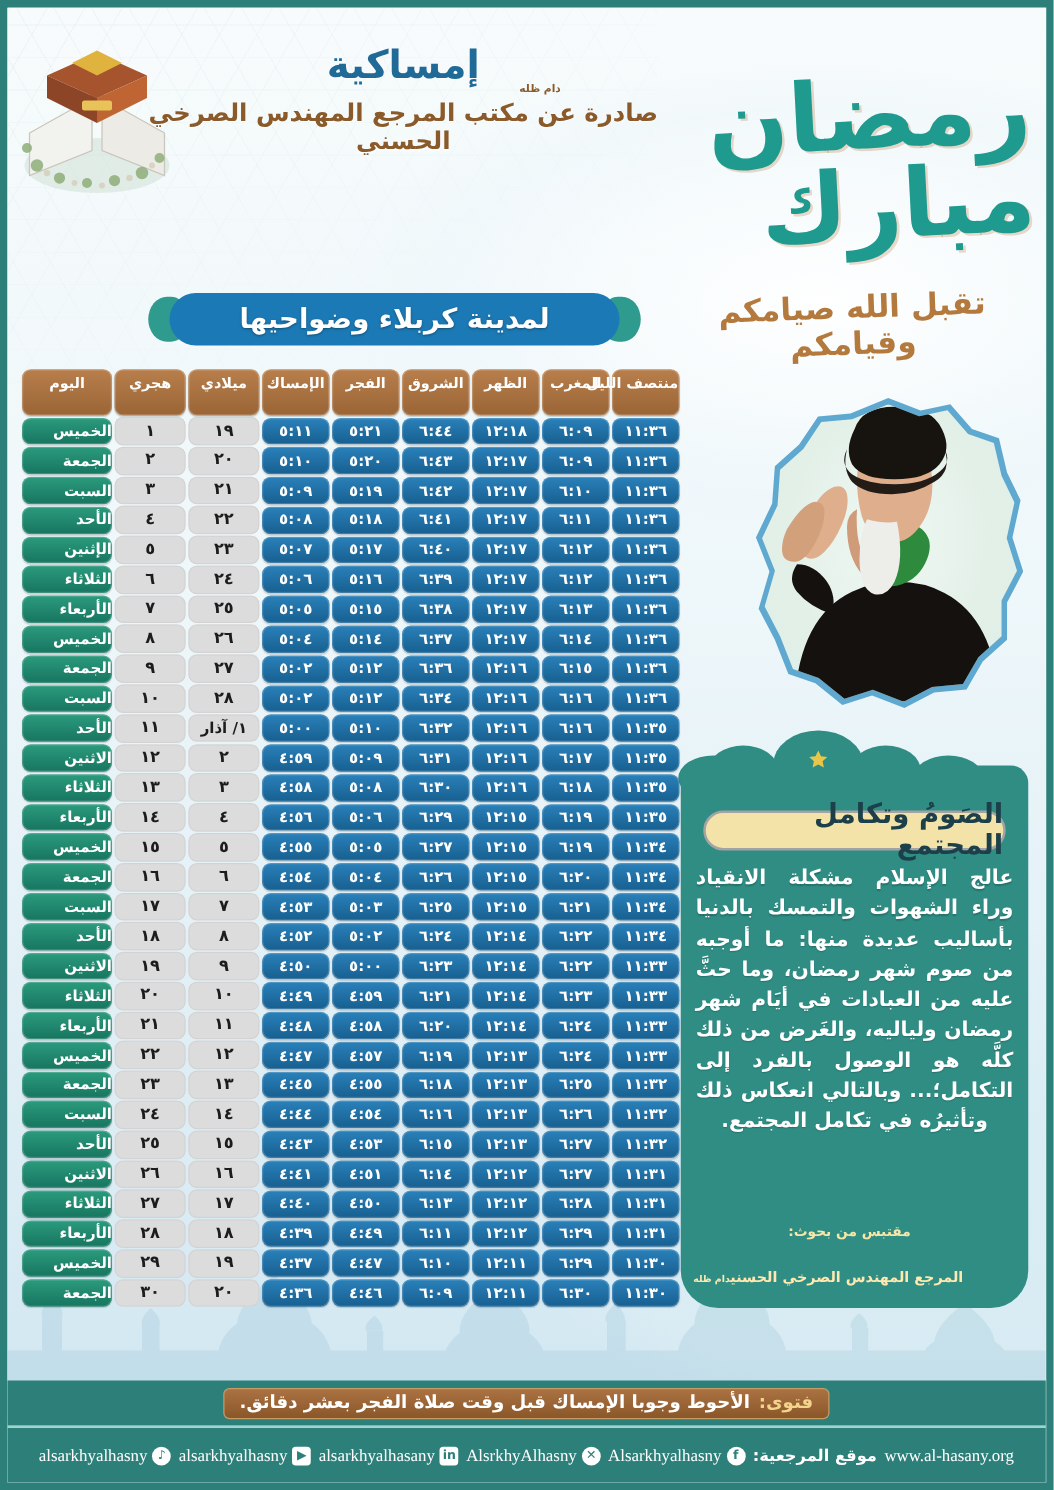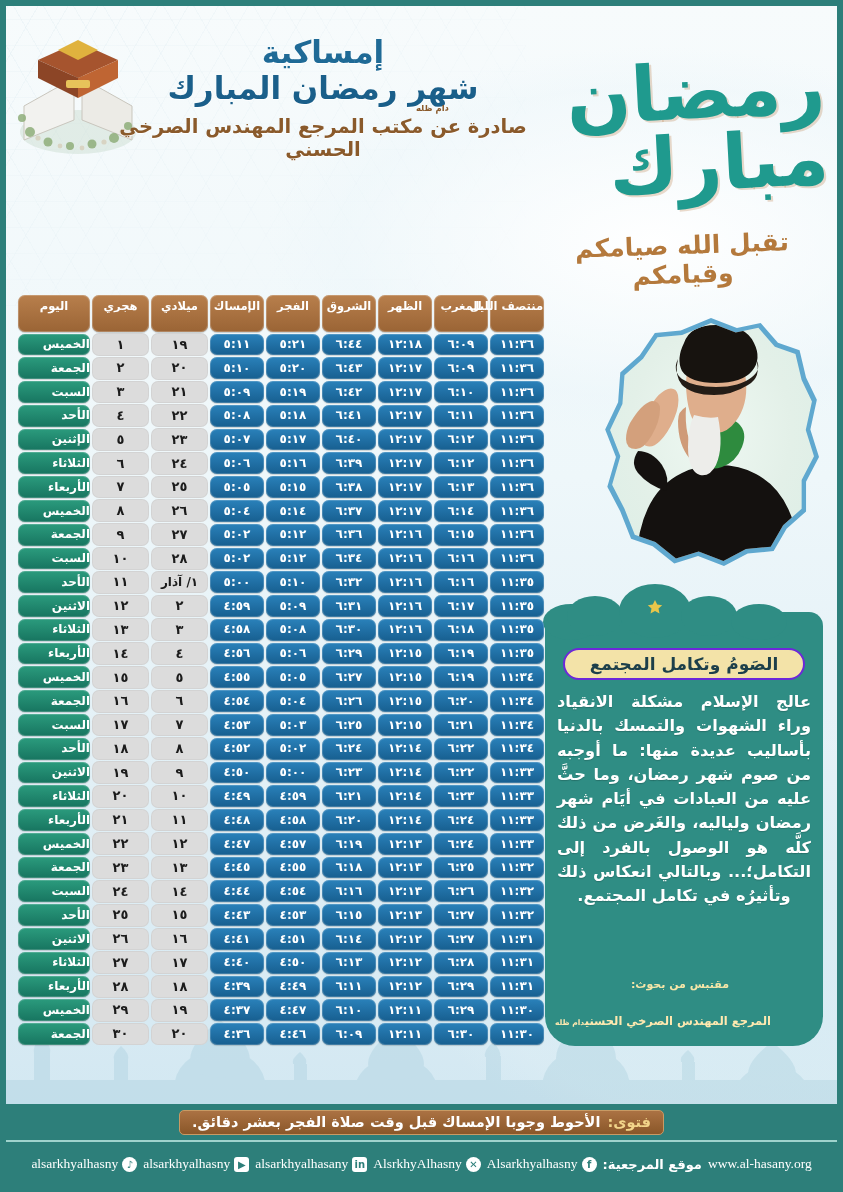--- a/index.html
+++ b/index.html
@@ -171,24 +171,24 @@
   .article .l2 { left: 74px;  top: -2px; width: 72px; height: 54px; }
   .article .l3 { left: 136px; top: 10px; width: 56px; height: 40px; }
   .article .l4 { left: 186px; top: 18px; width: 56px; height: 36px; }
   .article .l0 { left: -2px;  top: 18px; width: 56px; height: 36px; }
   .moon-badge {
     position: absolute; left: 96px; top: 2px; width: 42px; height: 36px; z-index: 3;
   }
   .article-title {
     position: absolute; left: 18px; right: 18px; top: 62px; height: 32px;
     background: #f3e3a8;
-    border: 2px solid #6d28d9;
+    border: 2px solid #a3a3a3;
     border-radius: 16px;
     display: flex; align-items: center; justify-content: center;
-    color: #1c3f4a; font-size: 17px; font-weight: bold;
+    color: #1c3f4a; font-size: 22px; font-weight: bold;
     z-index: 3;
   }
   .article-body {
     position: absolute; left: 12px; right: 12px; top: 104px;
     color: #ffffff; font-size: 16.2px; font-weight: bold;
     line-height: 1.50; text-align: justify; text-align-last: center;
     z-index: 3;
     text-shadow: 0 1px 1px rgba(0,0,0,.18);
   }
   .article-src1 {
@@ -356,27 +356,30 @@
           <circle cx="24" cy="118" r="2.6"></circle>
             <circle cx="46" cy="126" r="2.4"></circle>
           <circle cx="68" cy="128" r="2.4"></circle>
             <circle cx="90" cy="122" r="2.6"></circle>
           <circle cx="108" cy="112" r="2.4"></circle>
         </g>
       </svg>
 
       <div class="title-block">
         <div class="t-main1">إمساكية</div>
-        <div class="t-main2">شهر رمضان المبارك</div>
         <div class="t-issuer-wrap">
           <span class="t-dam">دام ظله</span>
           <span class="t-issuer">صادرة عن مكتب المرجع المهندس الصرخي الحسني</span>
         </div>
       </div>
 
+      <div class="city-banner">
+        <div class="ribbon"></div>
+        <div class="ctext">لمدينة كربلاء وضواحيها</div>
+      </div>
     </div>
 
     <div class="right-col">
 
       <div class="calligraphy">
         <div class="arb">رمضان مبارك</div>
       </div>
       <div class="calligraphy-sub">تقبل الله صيامكم وقيامكم</div>
 
       <div class="portrait">

